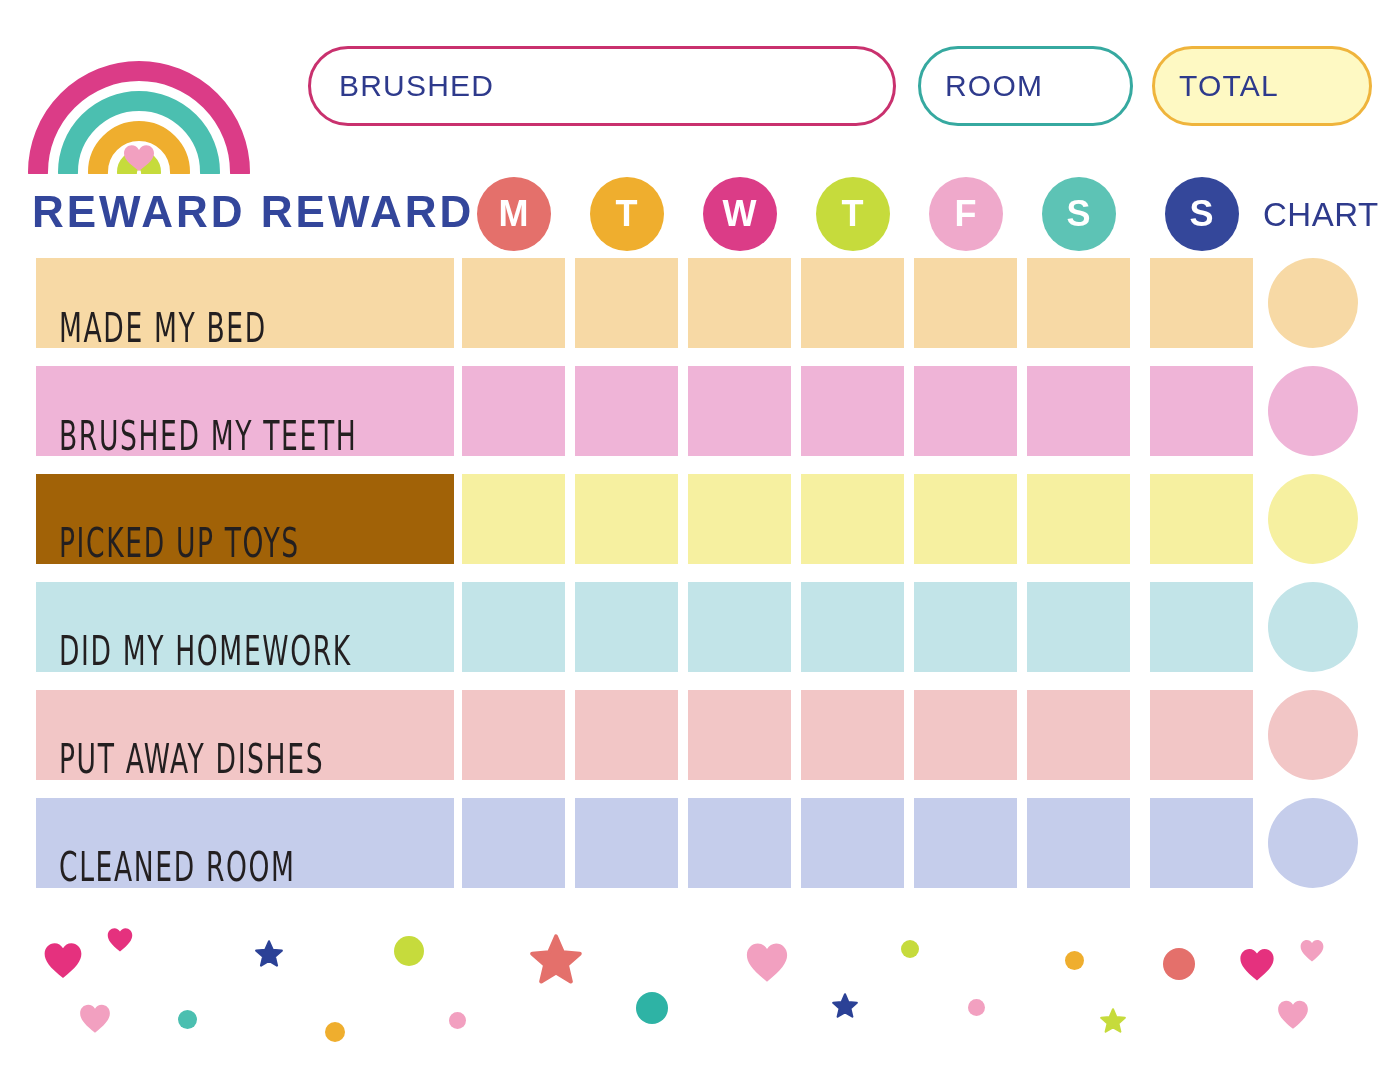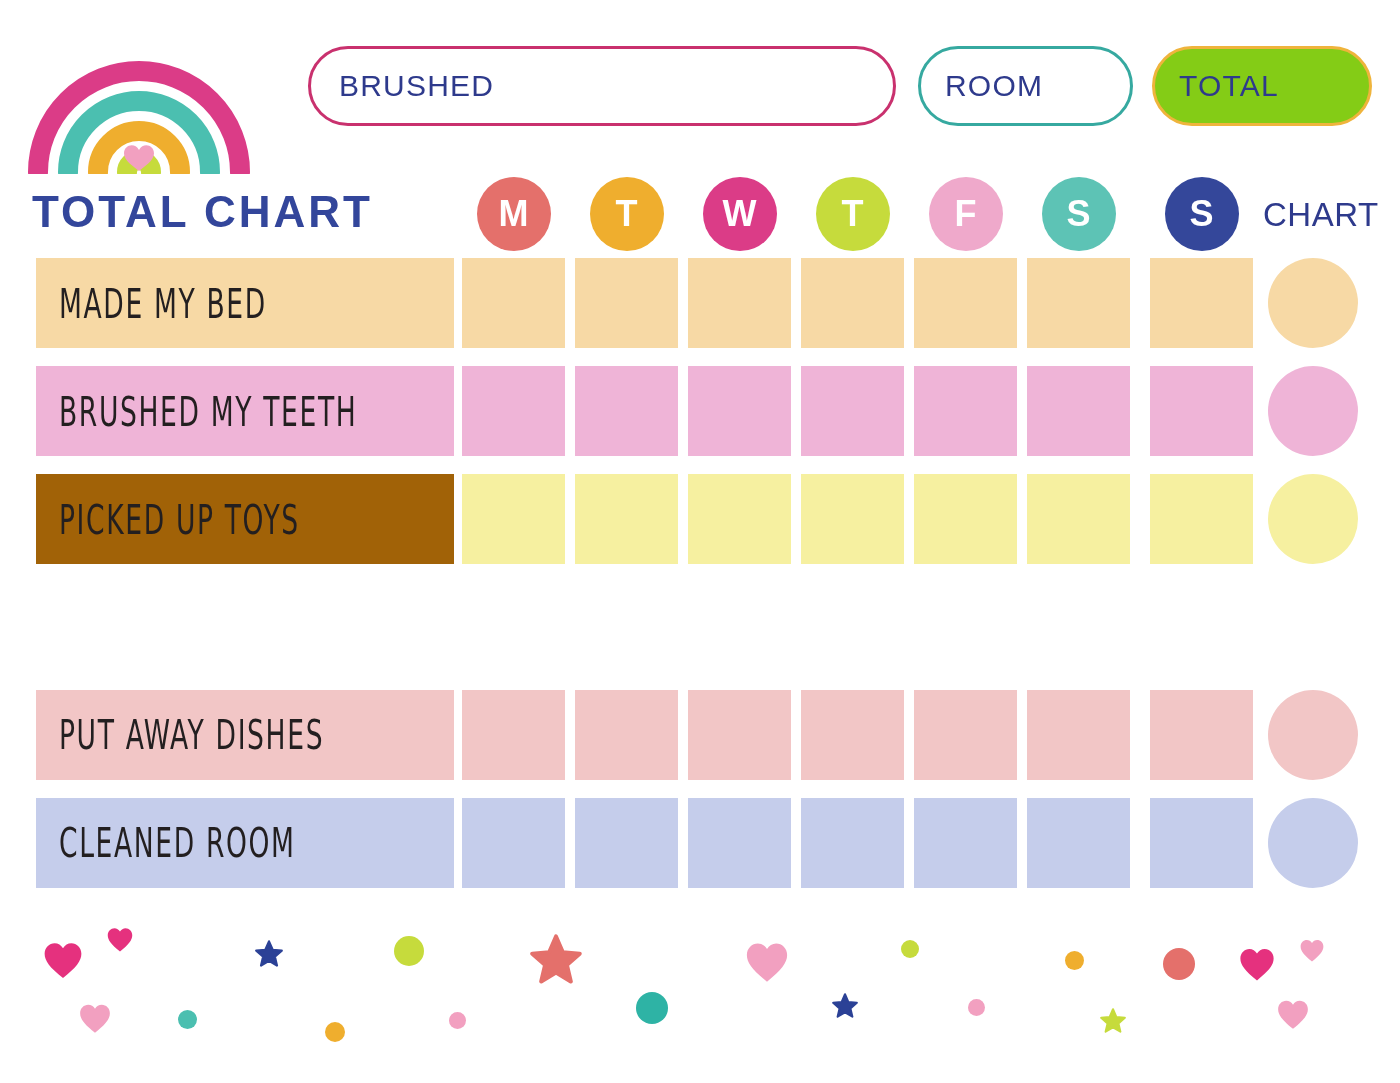--- a/index.html
+++ b/index.html
@@ -27,21 +27,21 @@
     letter-spacing:1.2px;font-weight:400;
   }
   .goal-box{
     position:absolute;left:918px;top:46px;width:215px;height:80px;
     border:3px solid #36A9A0;border-radius:40px;background:#fff;
     display:flex;align-items:center;box-sizing:border-box;
   }
   .goal-box .lbl{padding-left:24px;font-size:30px;color:#2E3A8C;letter-spacing:1.2px;}
   .total-box{
     position:absolute;left:1152px;top:46px;width:220px;height:80px;
-    border:3px solid #EFB43C;border-radius:40px;background:#84cc16;
+    border:3px solid #EFB43C;border-radius:40px;background:#fef9c3;
     display:flex;align-items:center;box-sizing:border-box;
   }
   .total-box .lbl{padding-left:24px;font-size:30px;color:#2E3A8C;letter-spacing:1.2px;}
 
   
   .title{
     position:absolute;left:32px;top:190px;
     font-size:44px;font-weight:bold;color:#33469B;
     letter-spacing:3px;line-height:44px;
   }
@@ -54,21 +54,21 @@
   .points-label{
     position:absolute;left:1263px;top:196px;
     font-size:33px;color:#2E3A8C;letter-spacing:0.5px;
   }
 
   
   .grid{position:absolute;left:0;top:258px;width:1400px;height:650px;}
   .row{position:absolute;left:0;width:1400px;height:90px;}
   .task-cell{
     position:absolute;left:36px;top:0;width:418px;height:90px;
-    display:flex;align-items:center;box-sizing:border-box;
+    display:flex;align-items:flex-end;box-sizing:border-box;
   }
   .task-text{
     padding-left:28px;font-size:36px;color:#231F20;
     font-family:"DejaVu Sans Condensed","Liberation Sans Narrow","Liberation Sans",sans-serif;
     letter-spacing:2px;transform:scaleX(0.82) scaleY(1.12);transform-origin:left center;
     white-space:nowrap;
   }
   .daycell{position:absolute;top:0;width:103px;height:90px;}
   .ptcircle{position:absolute;top:0;width:90px;height:90px;border-radius:50%;}
 
@@ -101,21 +101,21 @@
 
     <div class="goal-box">
       <span class="lbl">ROOM</span>
     </div>
 
     <div class="total-box">
       <span class="lbl">TOTAL</span>
     </div>
   </div>
 
-  <div class="title">TOTAL CHART</div>
+  <div class="title">REWARD REWARD</div>
   <div class="daybar" id="daybar">
       <div class="daycircle" style="left: 476.5px; top: 3px; background: rgb(228, 112, 107);">
         <span>M</span>
       </div>
       <div class="daycircle" style="left: 589.5px; top: 3px; background: rgb(239, 174, 46);">
         <span>T</span>
       </div>
       <div class="daycircle" style="left: 702.5px; top: 3px; background: rgb(219, 60, 135);">
         <span>W</span>
       </div>
@@ -167,20 +167,33 @@
         </div>
         <div class="daycell" style="left: 462px; background: rgb(246, 240, 160);"></div>
         <div class="daycell" style="left: 575px; background: rgb(246, 240, 160);"></div>
         <div class="daycell" style="left: 688px; background: rgb(246, 240, 160);"></div>
         <div class="daycell" style="left: 801px; background: rgb(246, 240, 160);"></div>
         <div class="daycell" style="left: 914px; background: rgb(246, 240, 160);"></div>
         <div class="daycell" style="left: 1027px; background: rgb(246, 240, 160);"></div>
         <div class="daycell" style="left: 1150px; background: rgb(246, 240, 160);"></div>
         <div class="ptcircle" style="left: 1268px; background: rgb(246, 240, 160);"></div>
       </div>
+      <div class="row" style="top: 324px;">
+        <div class="task-cell" style="background: rgb(194, 228, 232);">
+          <span class="task-text">DID MY HOMEWORK</span>
+        </div>
+        <div class="daycell" style="left: 462px; background: rgb(194, 228, 232);"></div>
+        <div class="daycell" style="left: 575px; background: rgb(194, 228, 232);"></div>
+        <div class="daycell" style="left: 688px; background: rgb(194, 228, 232);"></div>
+        <div class="daycell" style="left: 801px; background: rgb(194, 228, 232);"></div>
+        <div class="daycell" style="left: 914px; background: rgb(194, 228, 232);"></div>
+        <div class="daycell" style="left: 1027px; background: rgb(194, 228, 232);"></div>
+        <div class="daycell" style="left: 1150px; background: rgb(194, 228, 232);"></div>
+        <div class="ptcircle" style="left: 1268px; background: rgb(194, 228, 232);"></div>
+      </div>
       <div class="row" style="top: 432px;">
         <div class="task-cell" style="background: rgb(242, 198, 198);">
           <span class="task-text">PUT AWAY DISHES</span>
         </div>
         <div class="daycell" style="left: 462px; background: rgb(242, 198, 198);"></div>
         <div class="daycell" style="left: 575px; background: rgb(242, 198, 198);"></div>
         <div class="daycell" style="left: 688px; background: rgb(242, 198, 198);"></div>
         <div class="daycell" style="left: 801px; background: rgb(242, 198, 198);"></div>
         <div class="daycell" style="left: 914px; background: rgb(242, 198, 198);"></div>
         <div class="daycell" style="left: 1027px; background: rgb(242, 198, 198);"></div>

